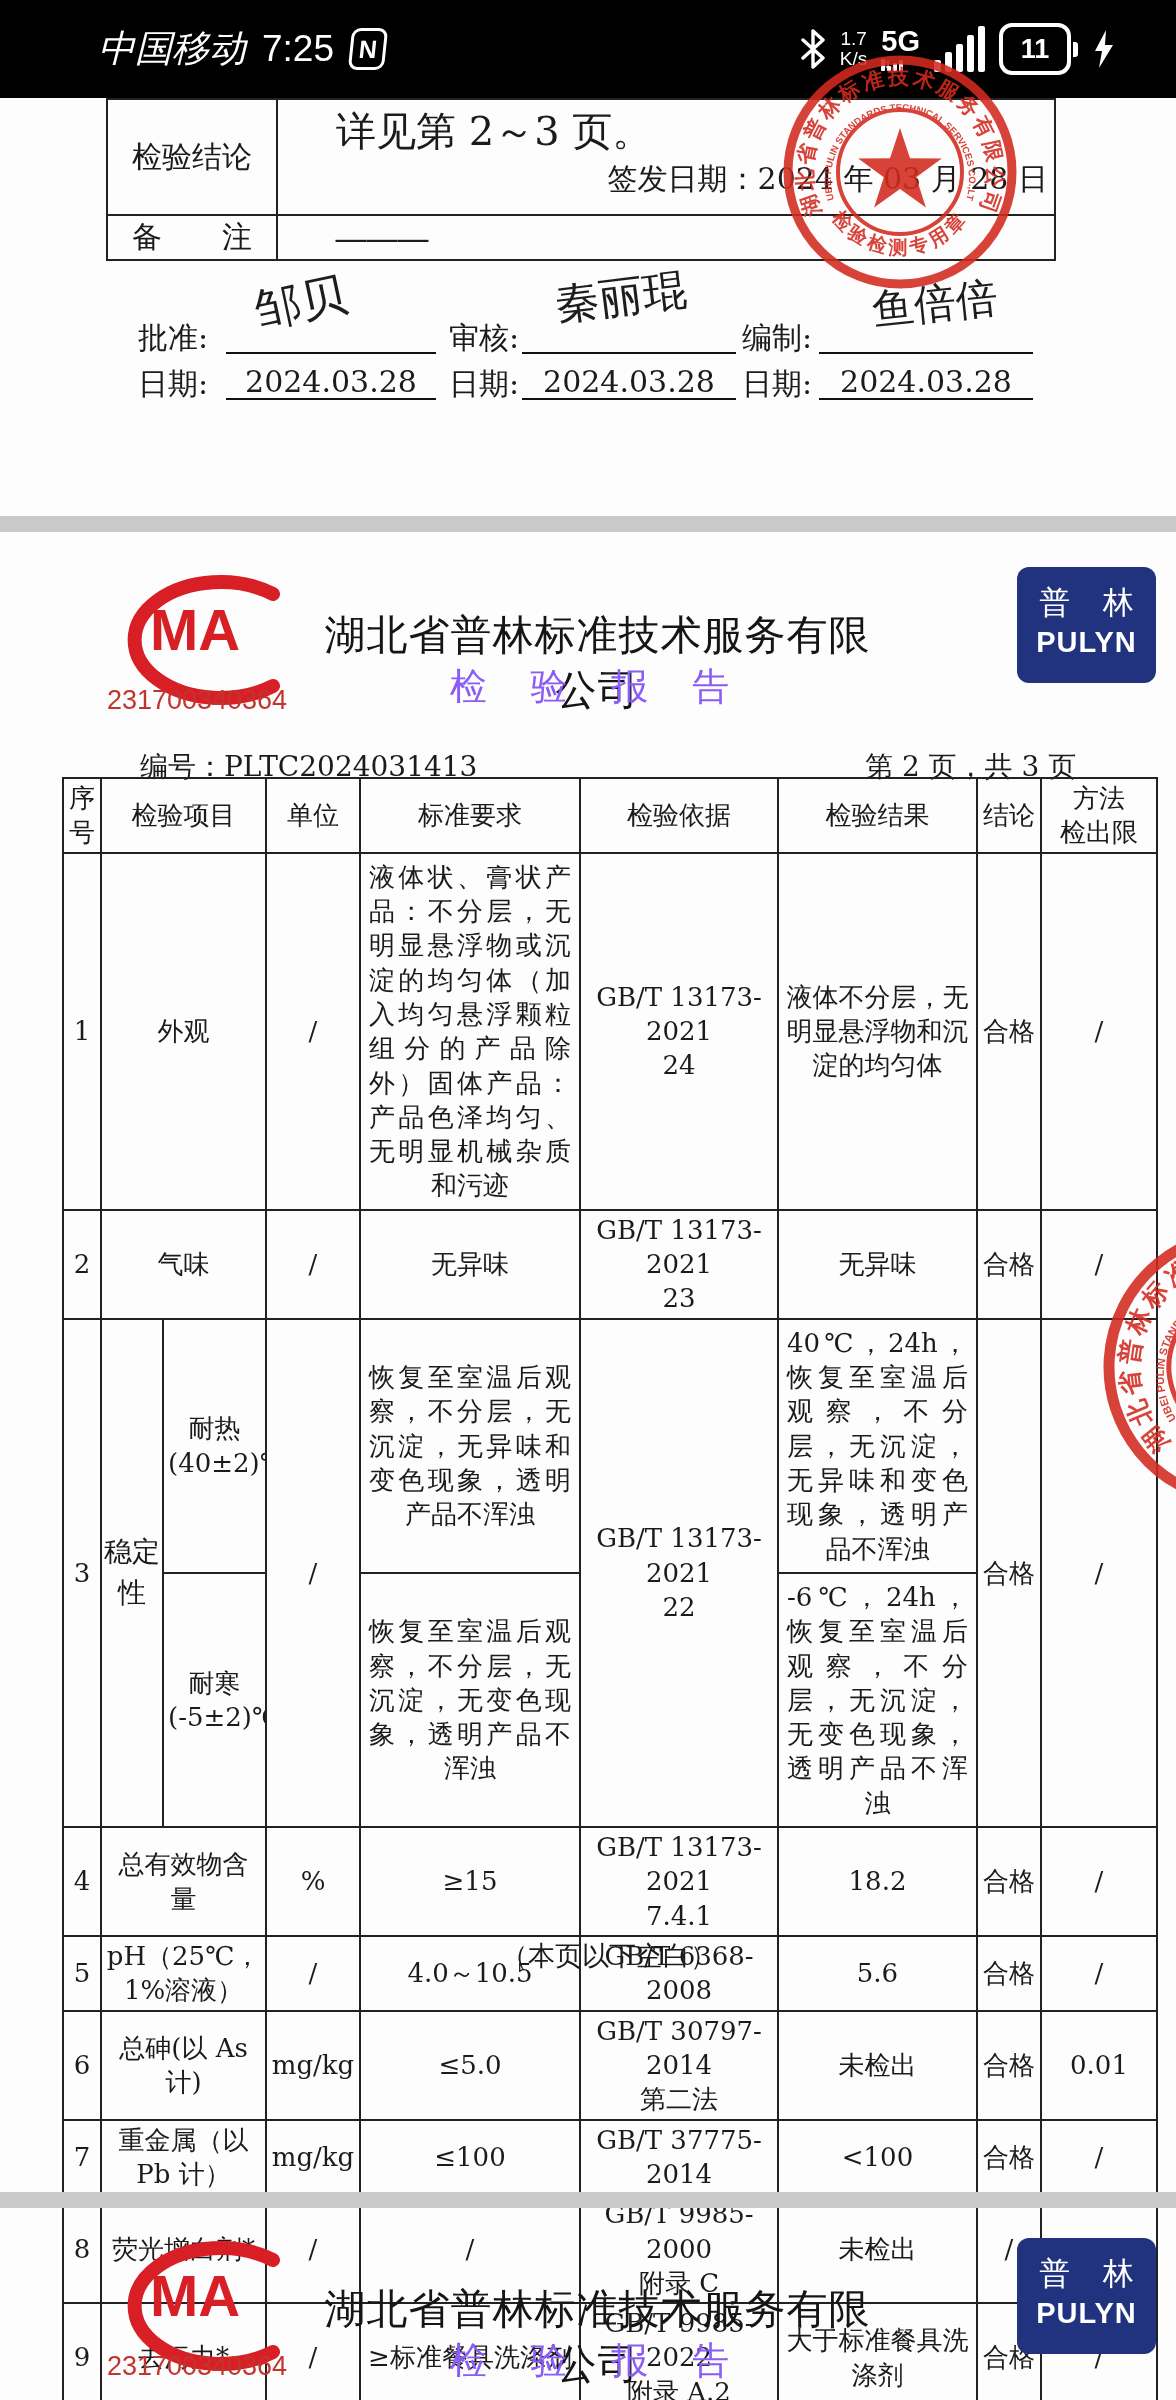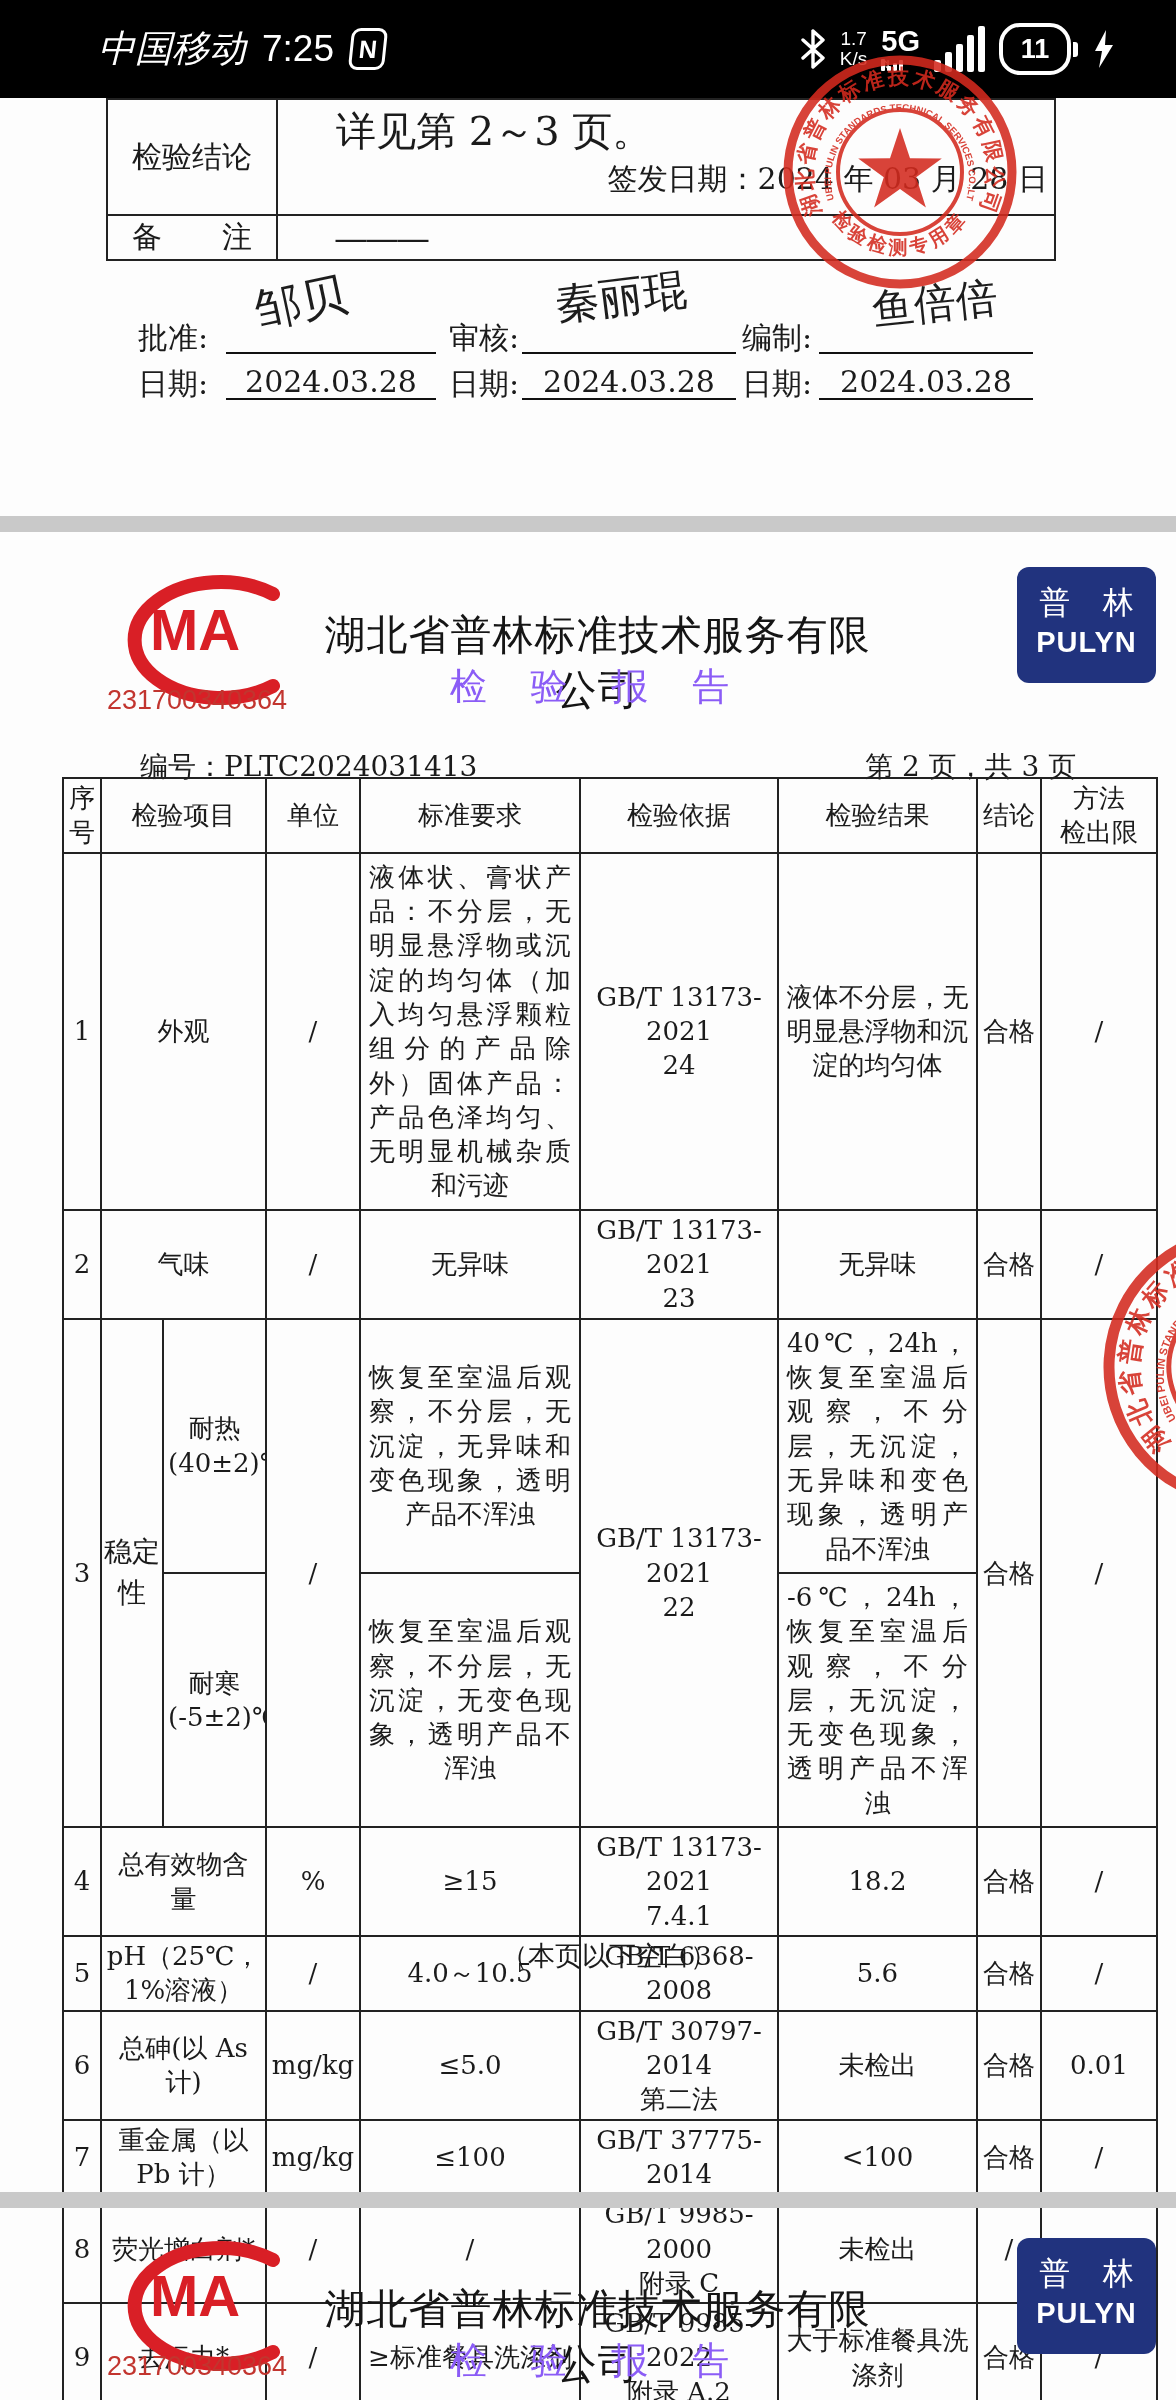--- a/index.html
+++ b/index.html
@@ -18,21 +18,21 @@
   .sb-right{position:absolute;right:60px;top:0;height:98px;display:flex;align-items:center;gap:14px;}
   .speed{font-size:19px;line-height:20px;text-align:center;font-weight:500;}
   .fiveg{display:flex;flex-direction:column;align-items:flex-start;line-height:1;}
   .fiveg .t{font-size:29px;font-weight:700;}
   .mini{display:flex;align-items:flex-end;gap:2px;height:13px;margin-top:2px;}
   .mini span{display:block;width:4px;background:#fff;border-radius:1px;}
   .mini .ar{font-size:12px;line-height:12px;font-weight:400;}
   .sig{display:flex;align-items:flex-end;gap:4px;height:46px;}
   .sig span{display:block;width:7px;background:#fff;border-radius:2px;}
   .batt{display:flex;align-items:center;}
-  .batt-body{width:64px;height:44px;border:4px solid #fff;border-radius:21px;display:flex;
+  .batt-body{width:64px;height:44px;border:4px solid #fff;border-radius:13px;display:flex;
              align-items:center;justify-content:center;font-size:27px;font-weight:700;}
   .batt-nub{width:5px;height:15px;background:#fff;border-radius:0 3px 3px 0;margin-left:2px;}
 
   
   #concl-table{left:106px;top:98px;width:950px;border:2px solid #222;border-collapse:collapse;table-layout:fixed;padding-left:16px;}
   #concl-table td{border:2px solid #222;font-size:30px;vertical-align:middle;}
   .c-label{width:166px;text-align:center;}
   .dash-line{font-size:34px;letter-spacing:-3px;padding-left:55px;display:block;}
   .concl-cell{position:relative;height:98px;padding:8px 14px;}
   .concl-text{position:absolute;left:58px;top:4px;font-size:40px;}

